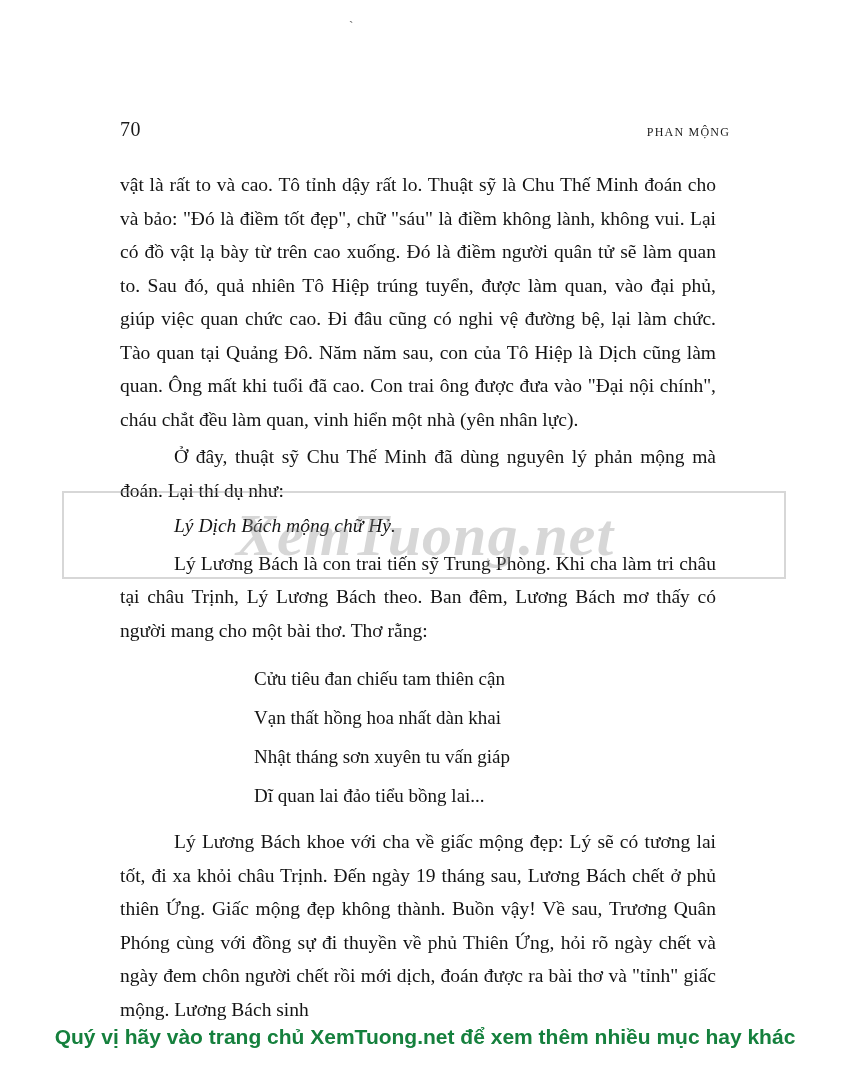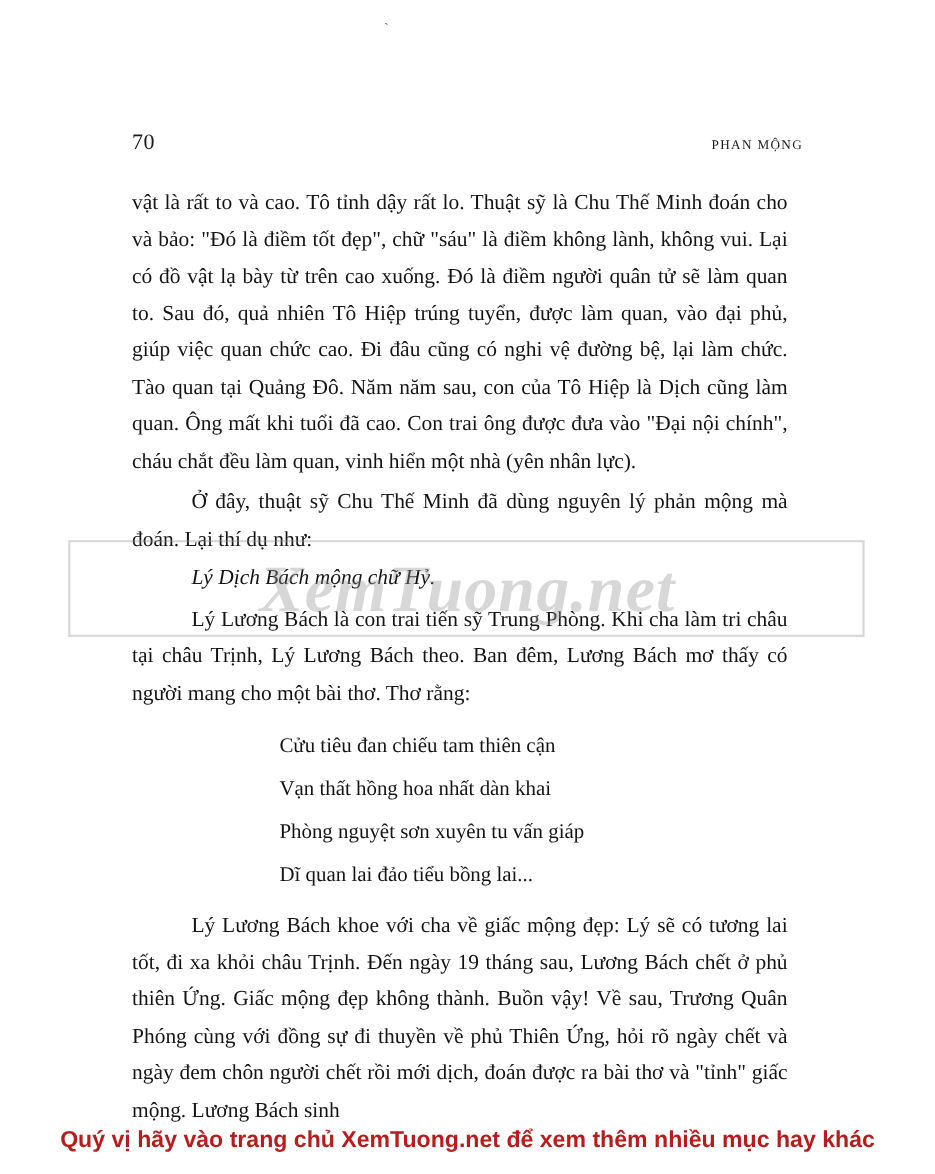--- a/index.html
+++ b/index.html
@@ -118,21 +118,21 @@
     left: 0;
     right: 0;
     bottom: 18px;
     text-align: center;
     font-family: "Liberation Sans", sans-serif;
     font-size: 21px;
     font-weight: bold;
     color: #111;
   }
   .footer .brand {
-    color: #b91c1c;
+    color: #15803d;
   }
 </style>
 </head>
 <body>
 
 <div class="page">
 
   <div class="tick">`</div>
 
   <div class="header">
@@ -142,21 +142,21 @@
 
   <div class="body-text">
     <p>vật là rất to và cao. Tô tỉnh dậy rất lo. Thuật sỹ là Chu Thế Minh đoán cho và bảo: "Đó là điềm tốt đẹp", chữ "sáu" là điềm không lành, không vui. Lại có đồ vật lạ bày từ trên cao xuống. Đó là điềm người quân tử sẽ làm quan to. Sau đó, quả nhiên Tô Hiệp trúng tuyển, được làm quan, vào đại phủ, giúp việc quan chức cao. Đi đâu cũng có nghi vệ đường bệ, lại làm chức. Tào quan tại Quảng Đô. Năm năm sau, con của Tô Hiệp là Dịch cũng làm quan. Ông mất khi tuổi đã cao. Con trai ông được đưa vào "Đại nội chính", cháu chắt đều làm quan, vinh hiển một nhà (yên nhân lực).</p>
     <p class="indent">Ở đây, thuật sỹ Chu Thế Minh đã dùng nguyên lý phản mộng mà đoán. Lại thí dụ như:</p>
     <p class="sub-head">Lý Dịch Bách mộng chữ Hỷ.</p>
     <p class="indent">Lý Lương Bách là con trai tiến sỹ Trung Phòng. Khi cha làm tri châu tại châu Trịnh, Lý Lương Bách theo. Ban đêm, Lương Bách mơ thấy có người mang cho một bài thơ. Thơ rằng:</p>
 
     <div class="poem">
       <div class="line">Cửu tiêu đan chiếu tam thiên cận</div>
       <div class="line">Vạn thất hồng hoa nhất dàn khai</div>
-      <div class="line">Phòng nguyệt sơn xuyên tu vấn giáp</div>
+      <div class="line">Nhật tháng sơn xuyên tu vấn giáp</div>
       <div class="line">Dĩ quan lai đảo tiểu bồng lai...</div>
     </div>
 
     <p class="indent">Lý Lương Bách khoe với cha về giấc mộng đẹp: Lý sẽ có tương lai tốt, đi xa khỏi châu Trịnh. Đến ngày 19 tháng sau, Lương Bách chết ở phủ thiên Ứng. Giấc mộng đẹp không thành. Buồn vậy! Về sau, Trương Quân Phóng cùng với đồng sự đi thuyền về phủ Thiên Ứng, hỏi rõ ngày chết và ngày đem chôn người chết rồi mới dịch, đoán được ra bài thơ và "tỉnh" giấc mộng. Lương Bách sinh</p>
   </div>
 
   <div class="watermark">
     <div class="wm-box"></div>
     <div class="wm-text">XemTuong.net</div>
   </div>

